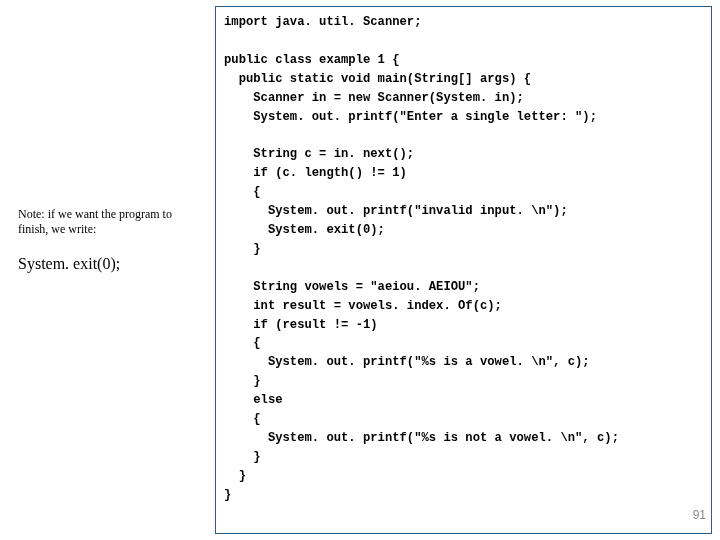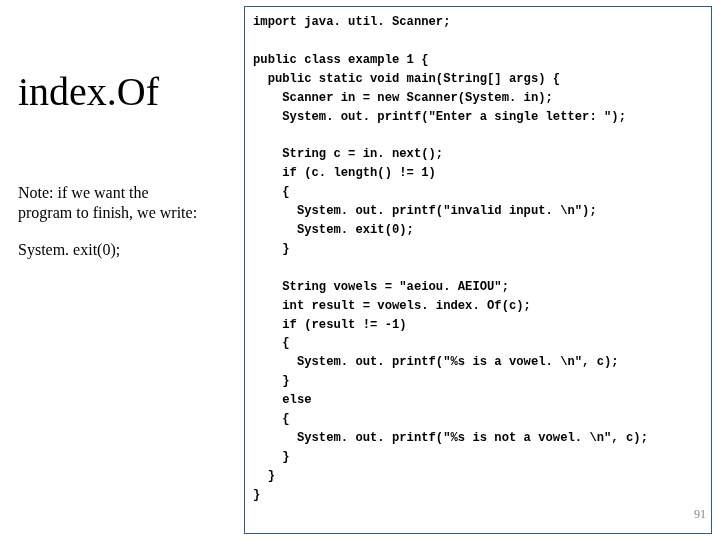--- a/index.html
+++ b/index.html
@@ -1,33 +1,33 @@
 <!DOCTYPE html>
 <html><head>
 <meta charset="utf-8">
 <style>
   * { box-sizing: border-box; margin: 0; padding: 0; }
   html, body { width: 720px; height: 540px; background: #fff; font-family: "Times New Roman", serif; }
   .slide { width: 720px; height: 540px; position: relative; display: flex; }
   .left { width: 215px; padding: 70px 10px 10px 18px; }
   .left h1 { font-family: "Times New Roman", serif; font-size: 40px; font-weight: 400; color: #000; line-height: 1.12; }
-  .note { margin-top: 68px; font-size: 16px; color: #000; line-height: 1.25; }
+  .note { margin-top: 92px; font-size: 12px; color: #000; line-height: 1.25; }
   .note-code { margin-top: 18px; font-size: 16px; color: #000; }
-  .right { flex: 1; padding: 6px 8px 6px 0; position: relative; margin-left: 29px; }
+  .right { flex: 1; padding: 6px 8px 6px 0; position: relative; }
   .codebox { border: 1px solid #2e5b8a; width: 100%; height: 100%; padding: 6px 8px; }
   .codebox pre { font-family: "Courier New", monospace; font-size: 12.2px; font-weight: bold; color: #000; white-space: pre; line-height: 1.55; }
-  .pagenum { position: absolute; right: 14px; bottom: 18px; font-size: 12px; color: #888; font-family: Liberation Serif, serif; }
+  .pagenum { position: absolute; right: 14px; bottom: 18px; font-size: 12px; color: #888; font-family: Liberation Sans, sans-serif; }
 </style>
 </head>
 <body>
 
 <div class="slide">
   <div class="left">
     <h1>
-      <span>index.Of</span><br>
+      <br>
     </h1>
     <div class="note">Note: if we want  the program to finish, we write:</div>
     <div class="note-code">System. exit(0);</div>
   </div>
   <div class="right">
     <div class="codebox">
 <pre><span>import java. util. Scanner;</span>
 <span></span>
 <span>public class example 1 {</span>
 <span>  public static void main(String[] args) {</span>

